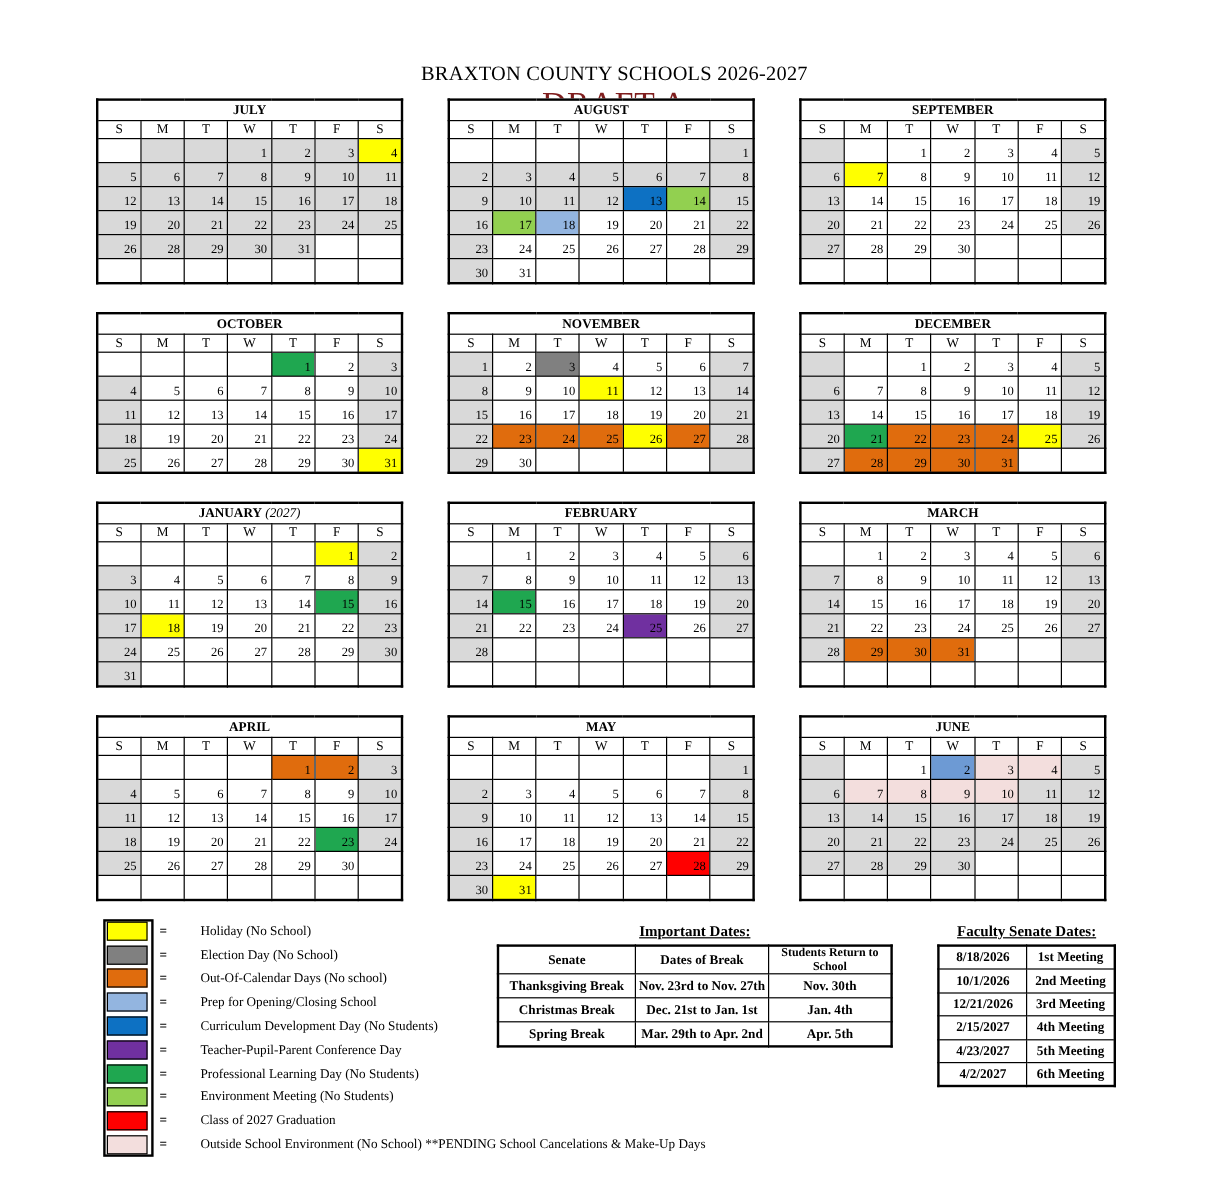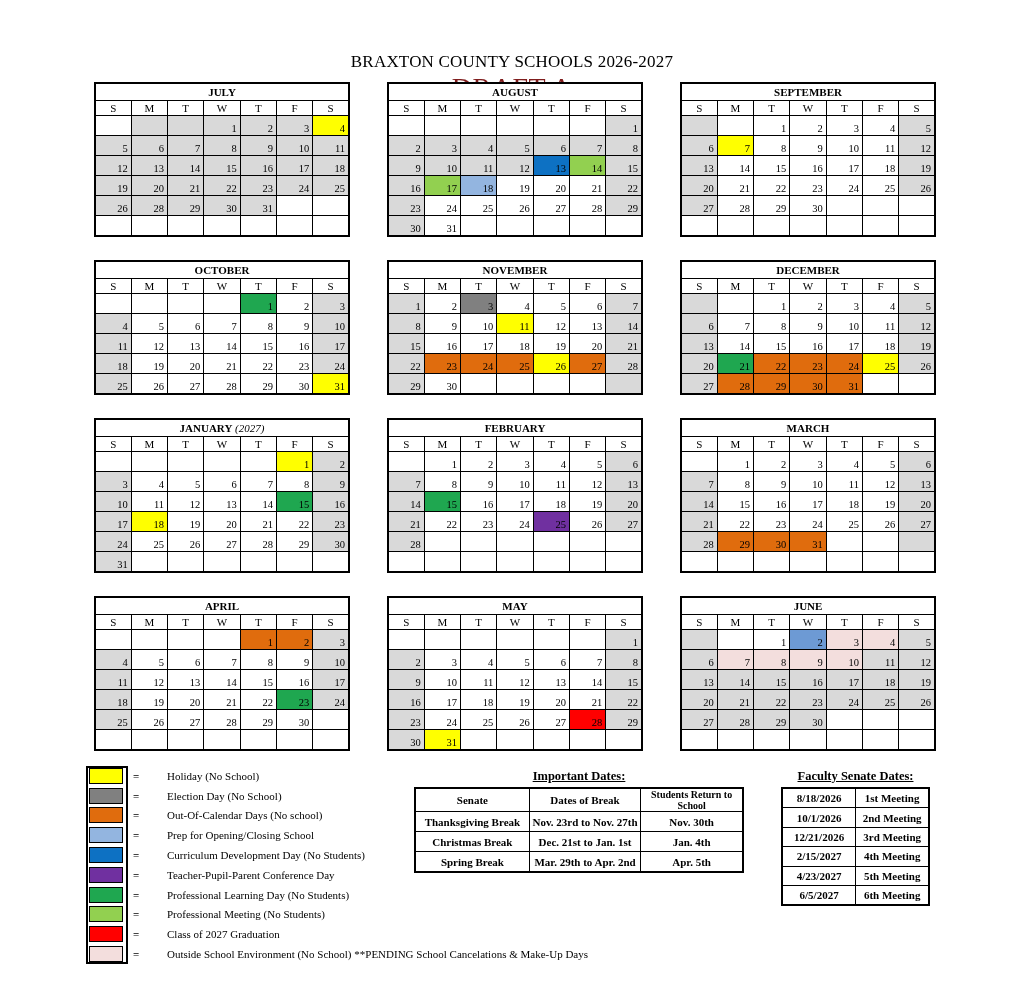--- a/index.html
+++ b/index.html
@@ -5,21 +5,21 @@
   html,body { margin:0; padding:0; }
   body {
     width:1024px; height:991px; background:#ffffff; position:relative;
     font-family:"Liberation Serif", serif; color:#000;
   }
   .hdr { position:absolute; top:20px; left:0; width:100%; text-align:center;margin-top:32px; }
   .title { font-size:17px; letter-spacing:0.2px; }
   .draft { font-size:28px; margin-top:0px; letter-spacing:0.5px; }
 
   .grid {
-    position:absolute; left:94px; top:82px;
+    position:absolute; left:80px; top:82px;
     display:grid; grid-template-columns:repeat(3,256px);
     column-gap:37px; row-gap:23px; align-items:start;
   }
   table.month { border-collapse:collapse; width:256px; table-layout:fixed; border:2px solid #000; background:#fff; }
   table.month td { border:1.5px solid #000; overflow:hidden; }
   td.mtitle { height:14px; text-align:center; font-weight:bold; font-size:11px; padding:1px 0; border-bottom:2.5px solid #000; }
   td.dh { height:12px; text-align:center; font-size:11px; padding:1px 0; border-bottom:2px solid #000; }
   td.dc { height:18px; font-size:10.5px; text-align:right; vertical-align:bottom; padding:0 3px 1px 0; }
 
   .legend { position:absolute; left:86px; top:766px; }
@@ -898,21 +898,21 @@
       <span class="lbl">Teacher-Pupil-Parent Conference Day</span>
     </div>
     <div class="legend-row">
       <div class="sw" style="background: rgb(31, 167, 80);"></div>
       <span class="eq">=</span>
       <span class="lbl">Professional Learning Day (No Students)</span>
     </div>
     <div class="legend-row">
       <div class="sw" style="background: rgb(146, 208, 80);"></div>
       <span class="eq">=</span>
-      <span class="lbl">Professional Meeting (No Students)</span>
+      <span class="lbl">Environment Meeting (No Students)</span>
     </div>
     <div class="legend-row">
       <div class="sw" style="background: rgb(255, 0, 0);"></div>
       <span class="eq">=</span>
       <span class="lbl">Class of 2027 Graduation</span>
     </div>
     <div class="legend-row">
       <div class="sw" style="background: rgb(243, 222, 221);"></div>
       <span class="eq">=</span>
       <span class="lbl">Outside School Environment (No School) **PENDING School Cancelations &amp; Make-Up Days</span>
@@ -967,18 +967,18 @@
         </tr>
         <tr>
           <td class="f0">2/15/2027</td>
           <td class="f1">4th Meeting</td>
         </tr>
         <tr>
           <td class="f0">4/23/2027</td>
           <td class="f1">5th Meeting</td>
         </tr>
         <tr>
-          <td class="f0">6/5/2027</td>
+          <td class="f0">4/2/2027</td>
           <td class="f1">6th Meeting</td>
         </tr>
       </tbody>
   </table>
 </div>
 
 </body></html>

